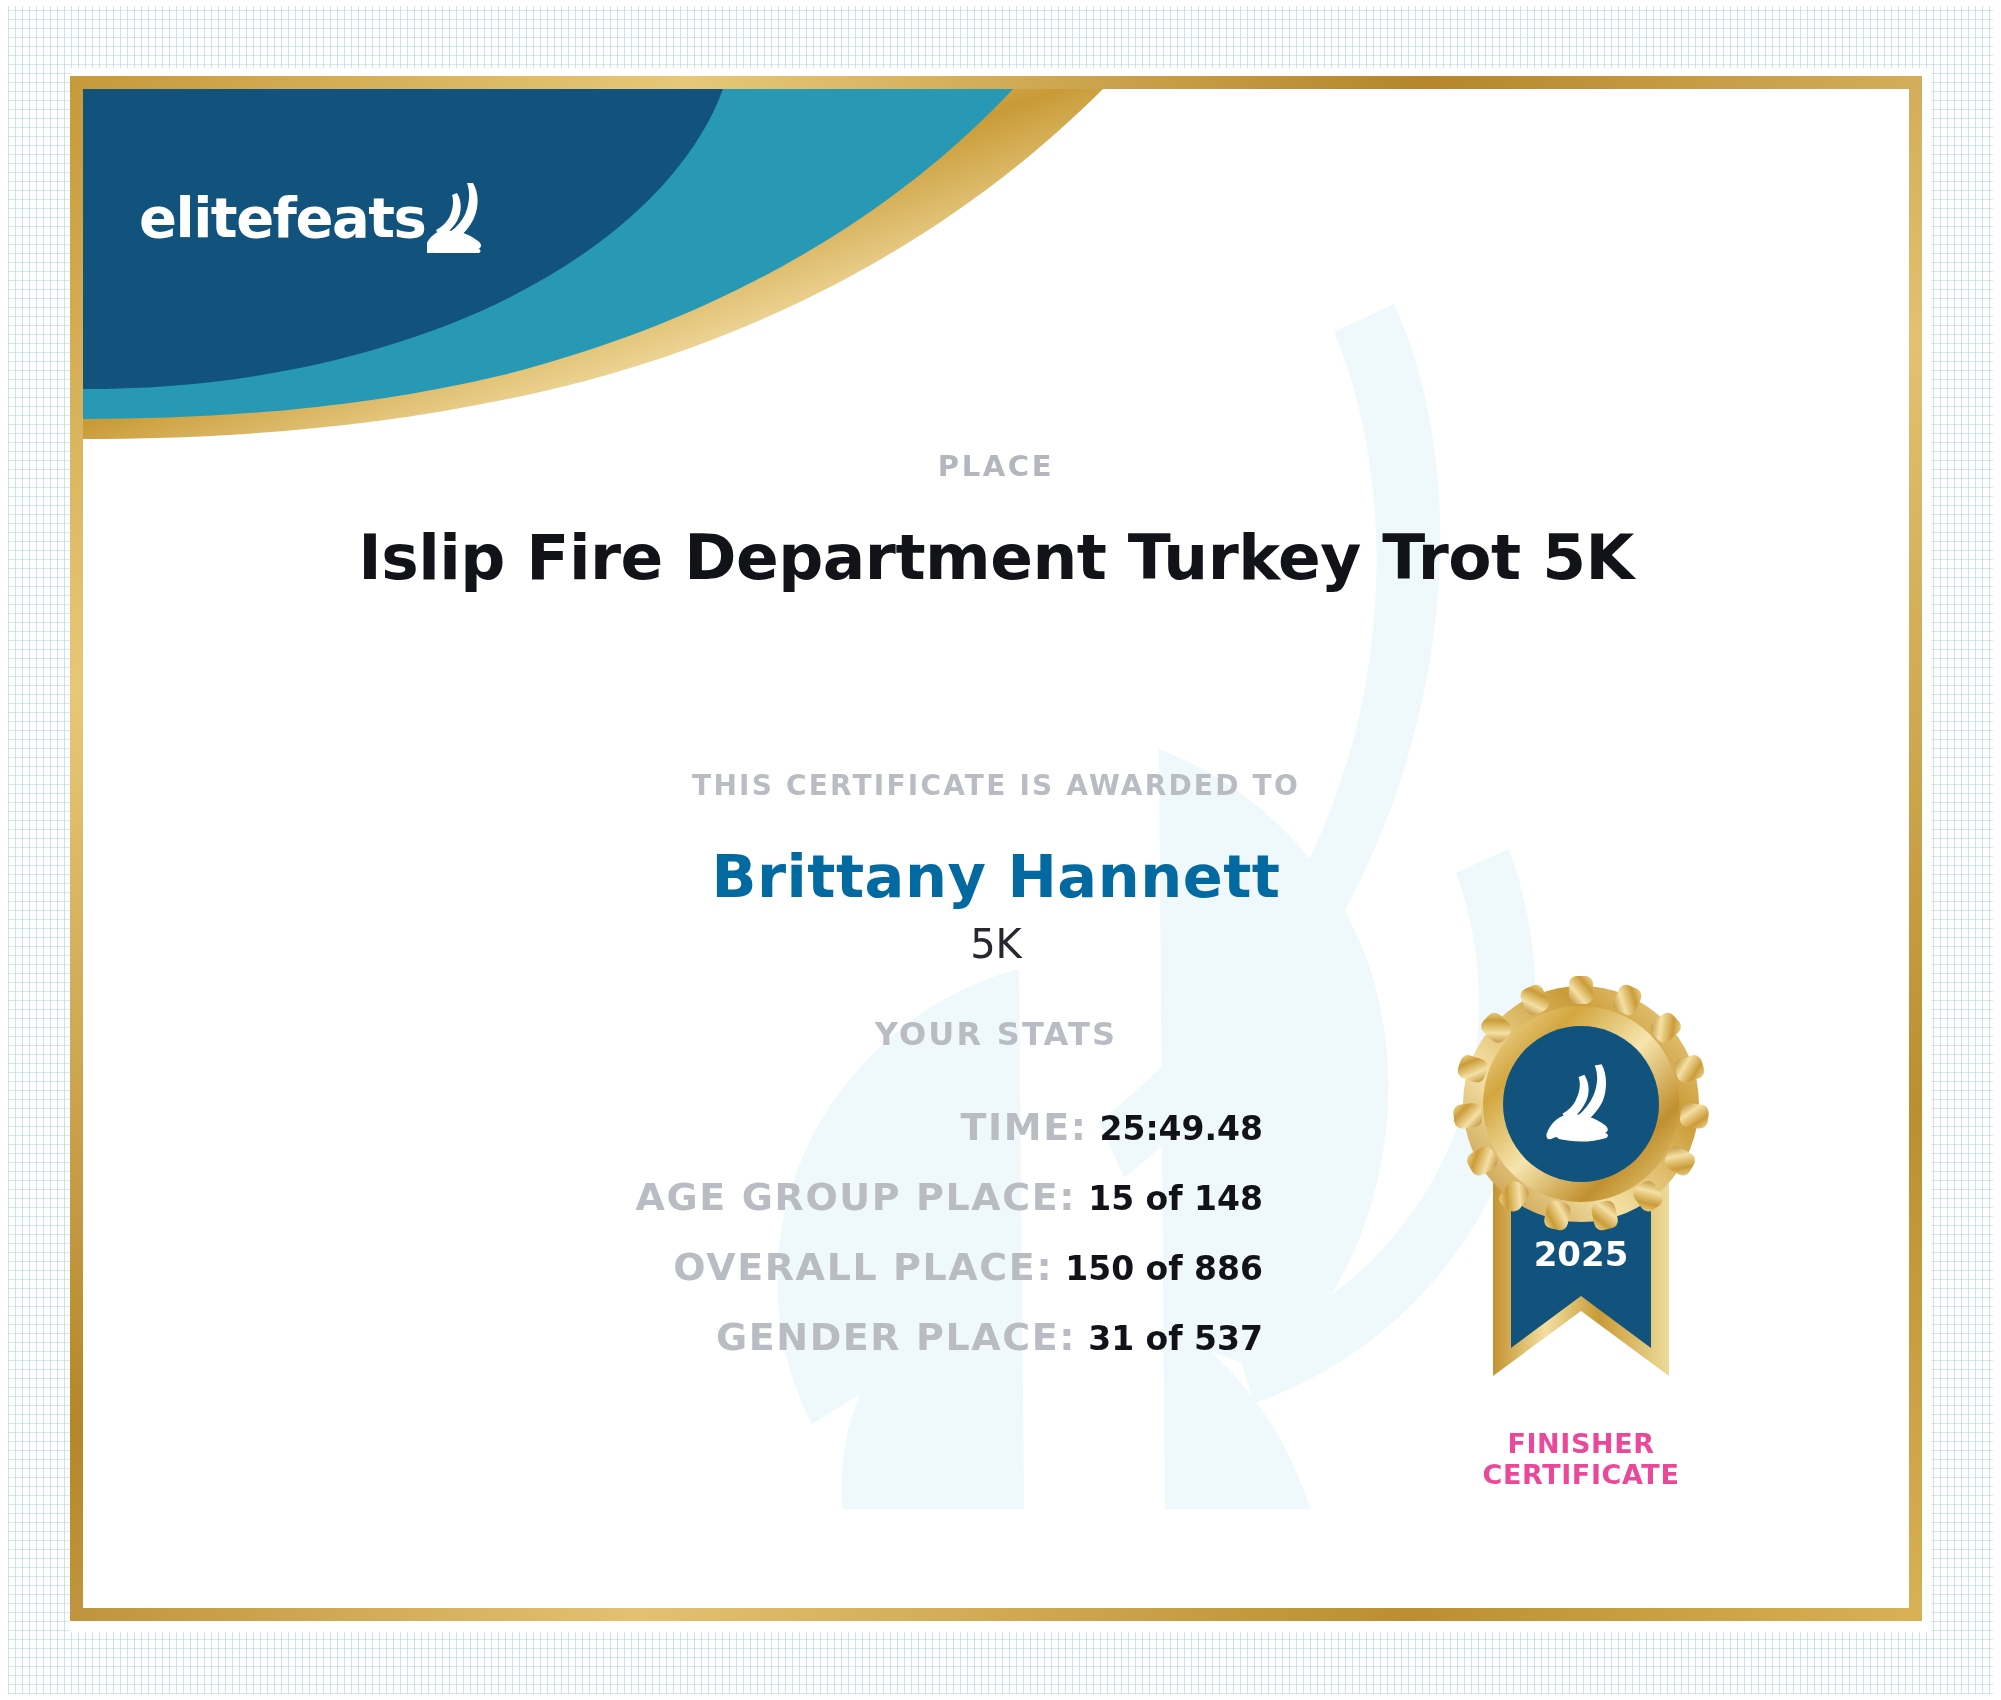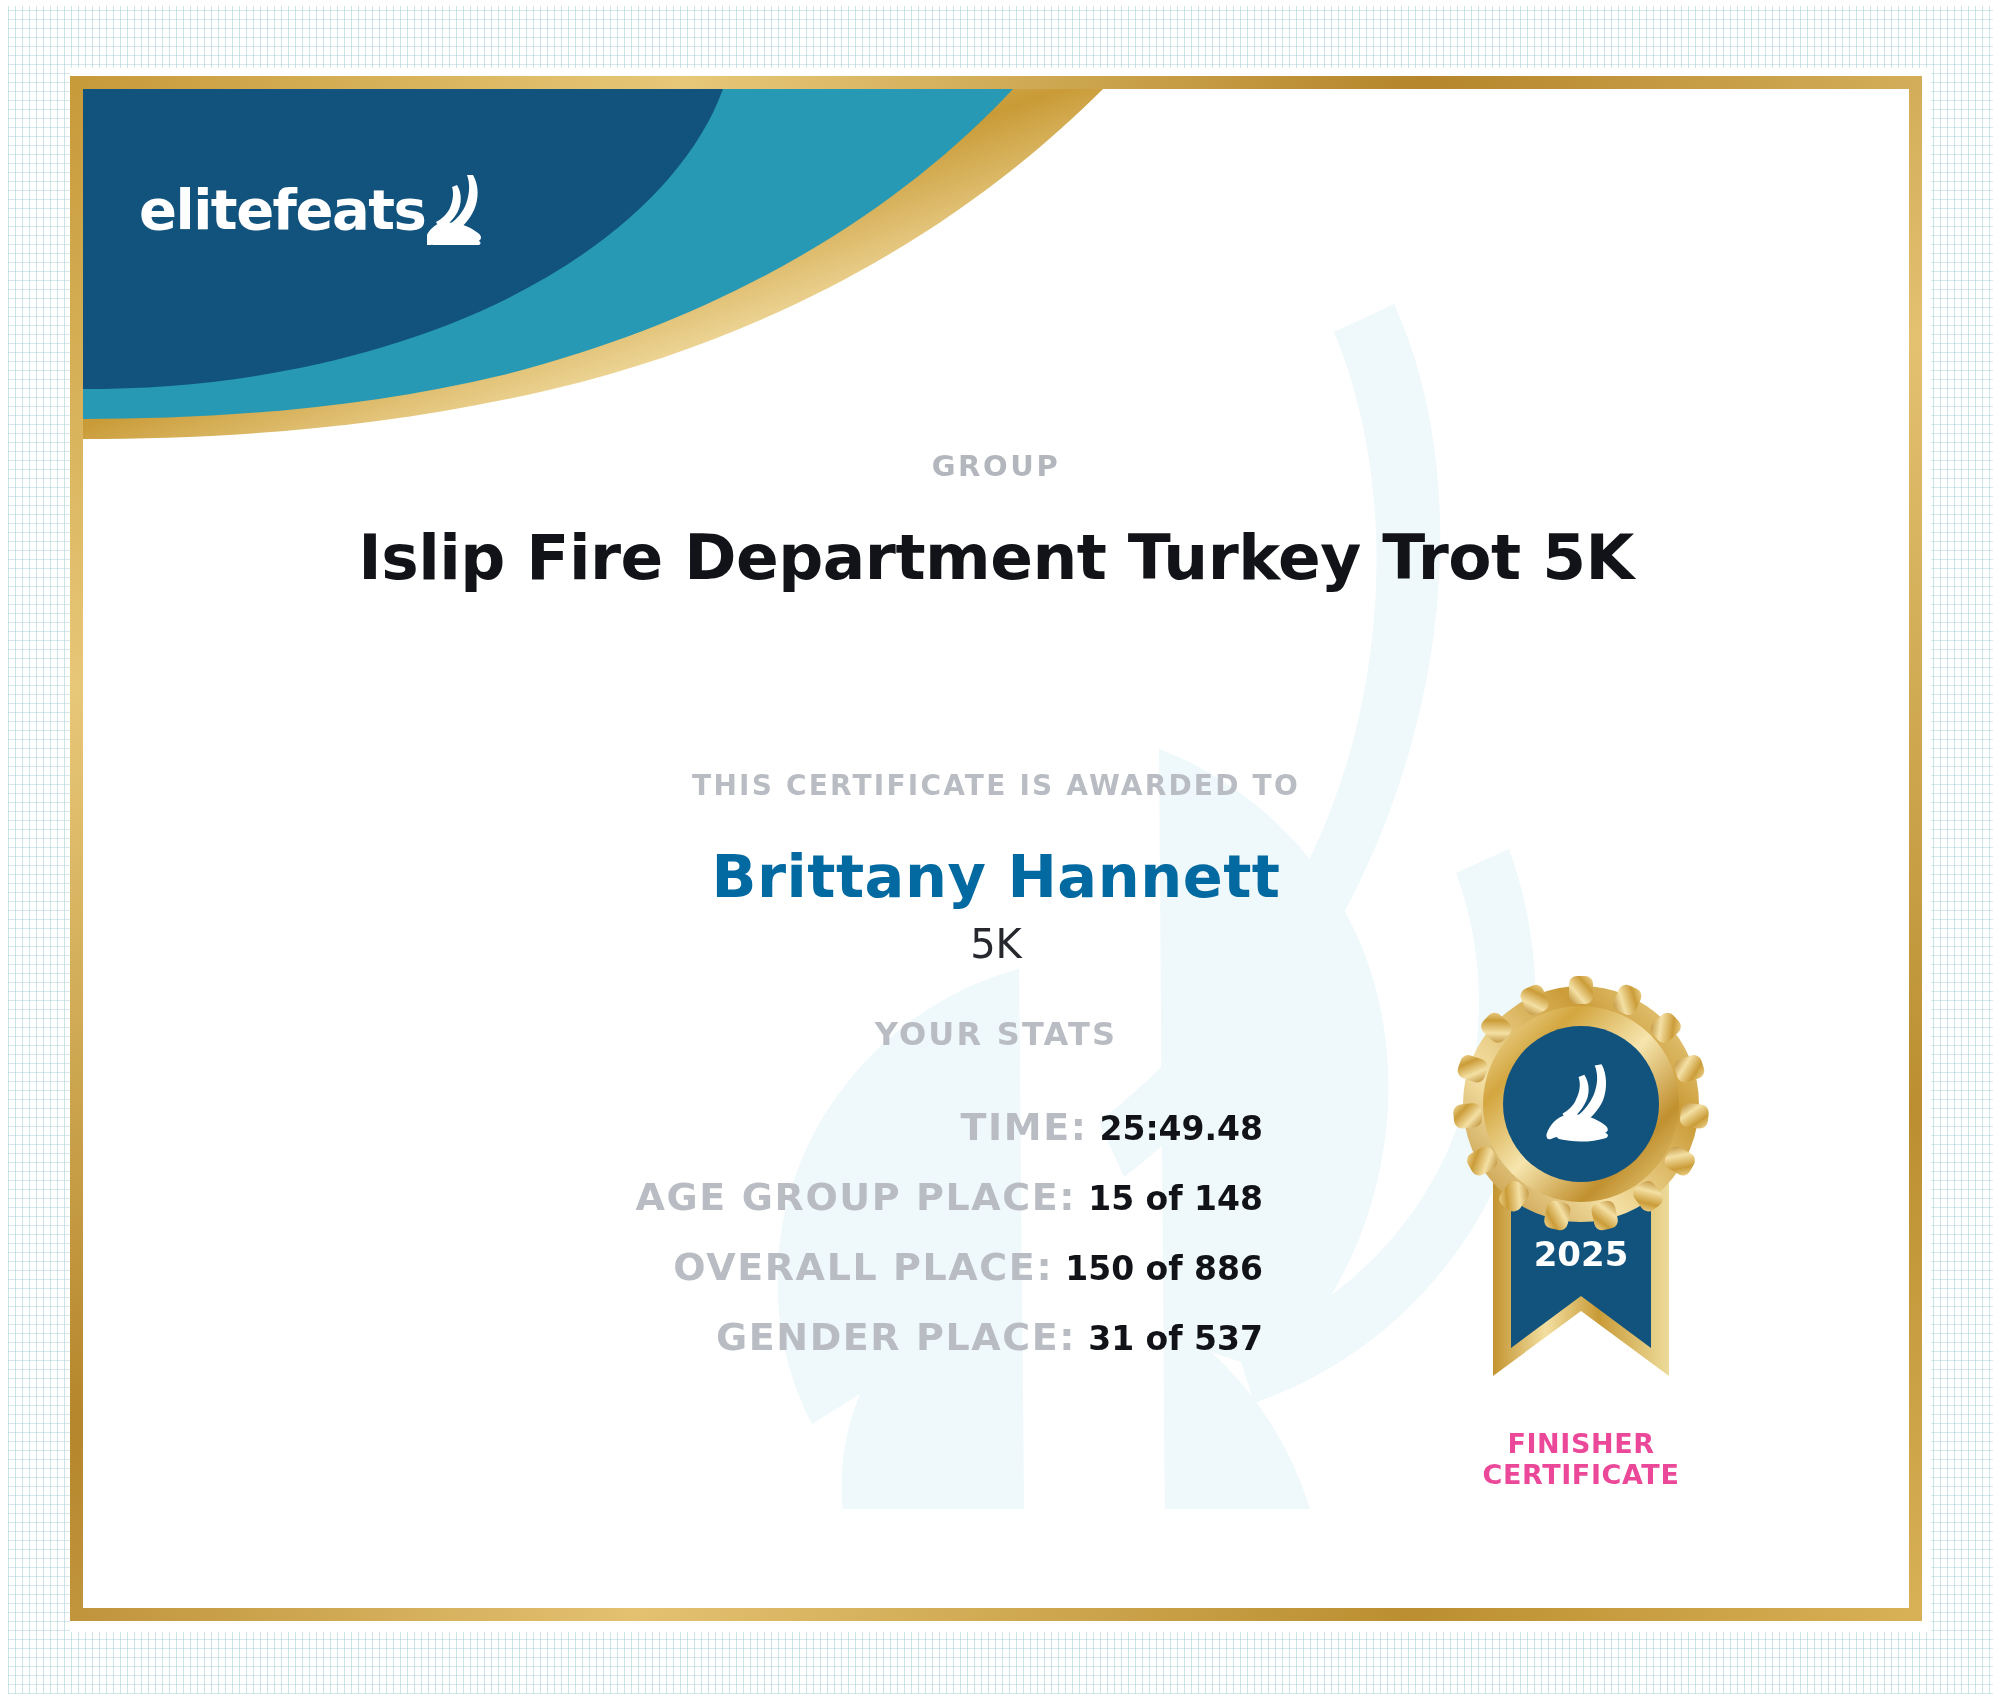--- a/index.html
+++ b/index.html
@@ -89,21 +89,21 @@
     left: 0;
     top: 0;
     width: 1300px;
     height: 370px;
     pointer-events: none;
   }
 
   .brand-logo {
     position: absolute;
     left: 56px;
-    top: 84px;
+    top: 92px;
     display: flex;
     align-items: center;
     gap: 6px;
   }
   .brand-text {
     color: #ffffff;
     font-size: 56px;
     font-weight: 700;
     letter-spacing: -1.5px;
     font-family: "DejaVu Sans", sans-serif;
@@ -252,21 +252,21 @@
           <path d="M46 2 c6 10 6 24 1 35 -4 9 -11 17 -19 22 l-5 -8 c7 -5 13 -12 16 -20 4 -11 4 -21 1 -29 z"></path>
           <path d="M30 12 c5 8 5 19 0 28 -4 7 -10 13 -17 16 l-4 -7 c6 -3 11 -8 14 -14 3 -7 4 -15 2 -21 z"></path>
           <path d="M14 50 c13 -2 27 2 37 10 3 2 4 5 2 7 -7 5 -17 5 -27 4 -9 -1 -18 -1 -25 2 -3 1 -5 -1 -4 -4 3 -10 9 -17 17 -19 z"></path>
           <path d="M6 62 c16 -3 33 -1 46 6 2 1 2 3 0 4 -14 4 -30 4 -45 1 -3 -1 -4 -9 -1 -11 z"></path>
         </g>
       </svg>
     </div>
 
     <div class="body-block">
 
-      <div class="label">GROUP</div>
+      <div class="label">PLACE</div>
       <div class="event-name">Islip Fire Department Turkey Trot 5K</div>
 
       <div class="awarded-label">THIS CERTIFICATE IS AWARDED TO</div>
       <div class="recipient-name">Brittany Hannett</div>
       <div class="recipient-sub">5K</div>
 
       <div class="stats-label">YOUR STATS</div>
 
       <div class="stats-list">
         <div class="stat-row">

